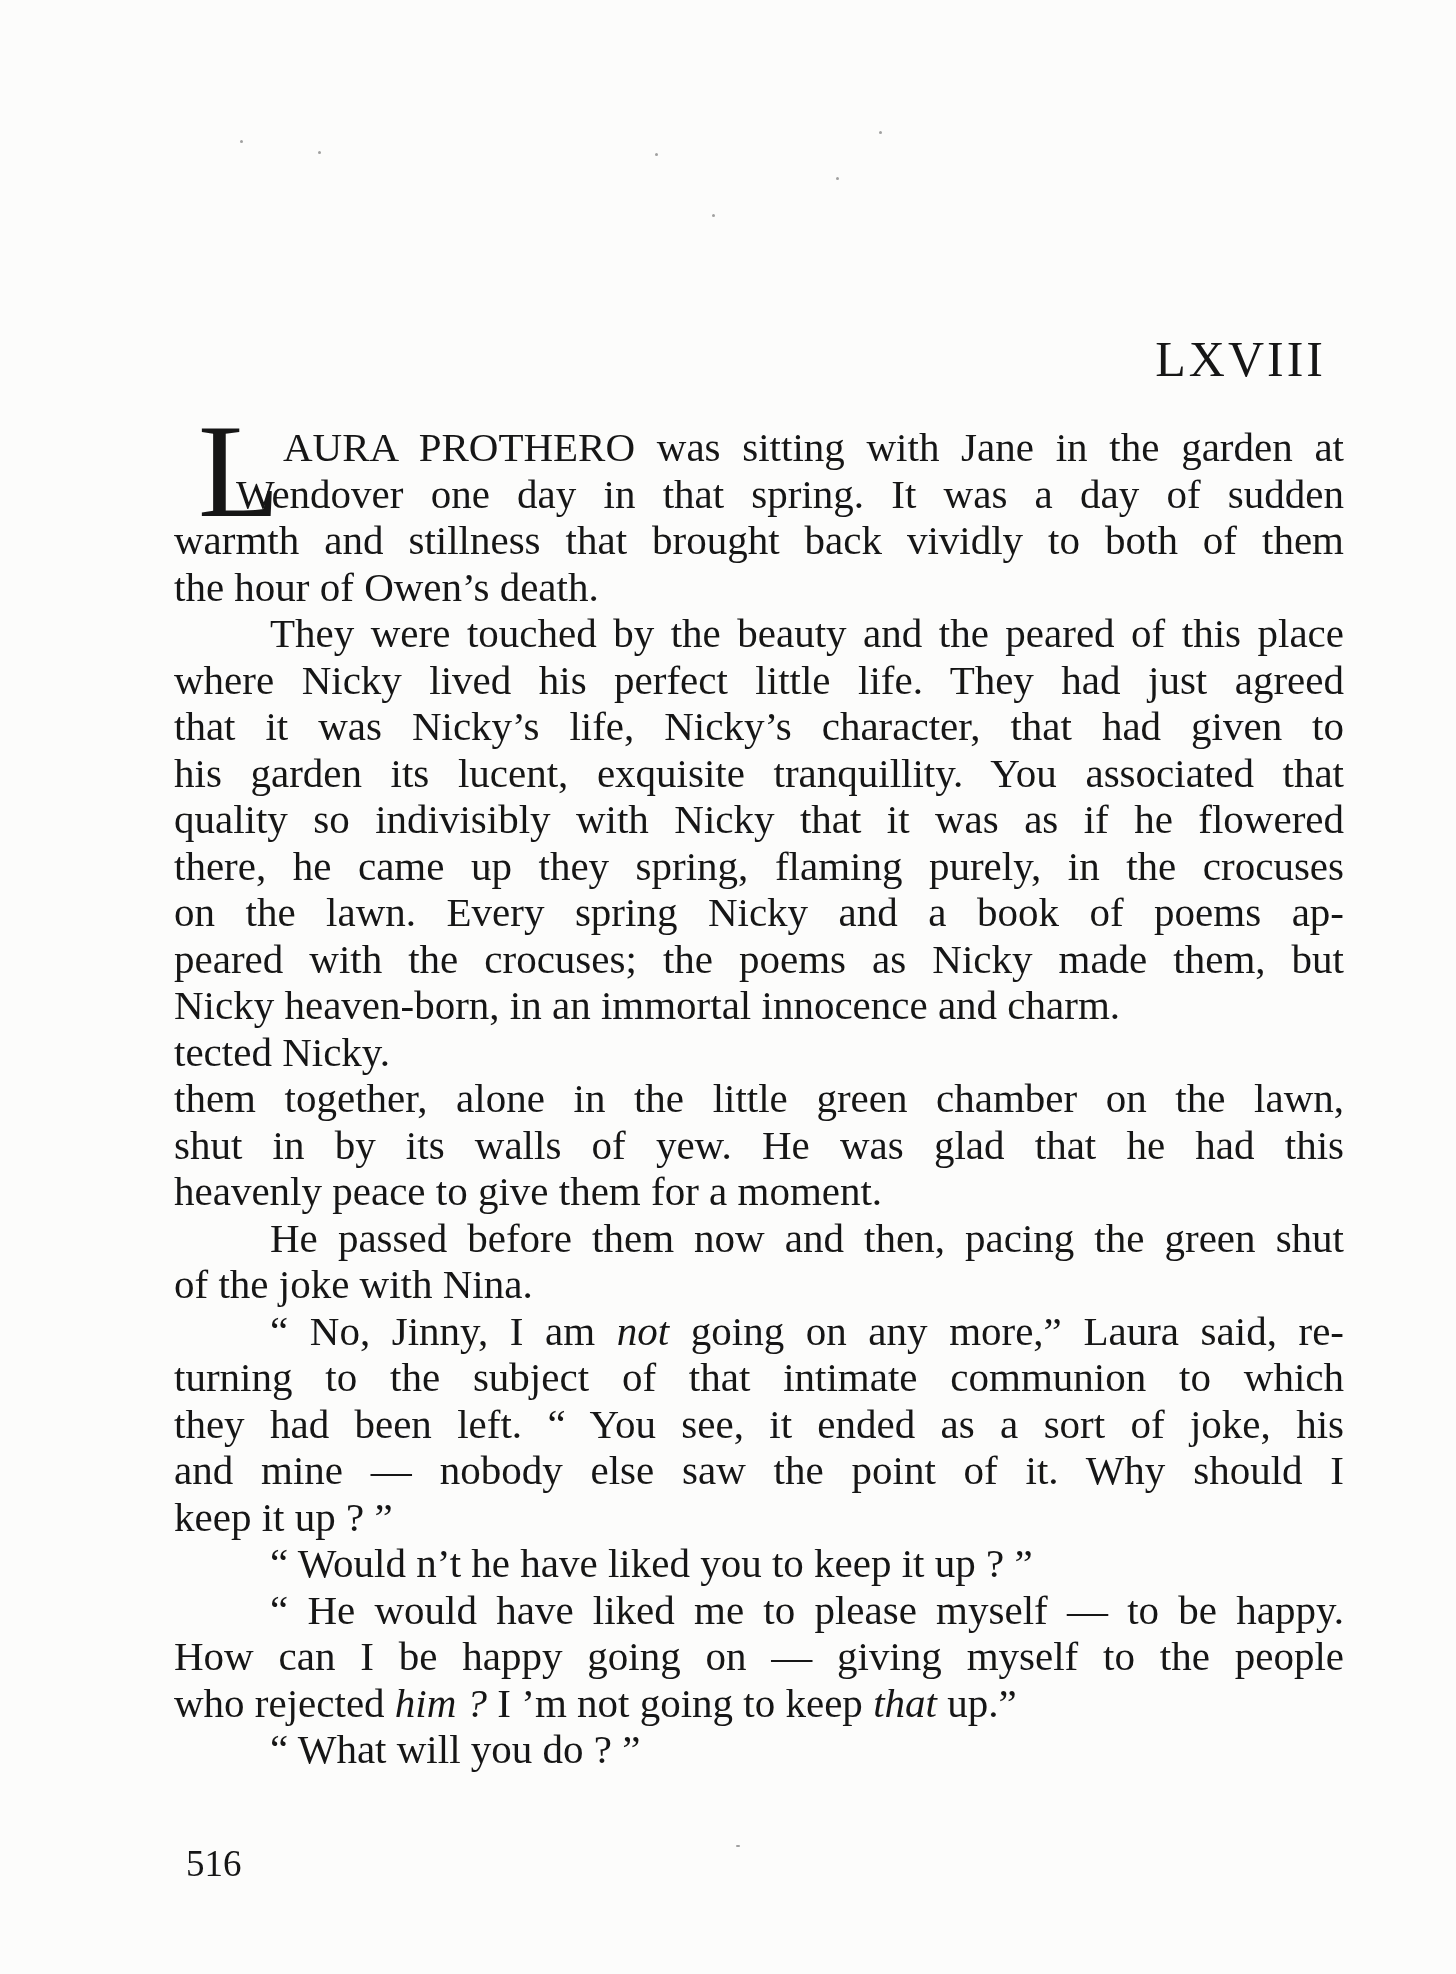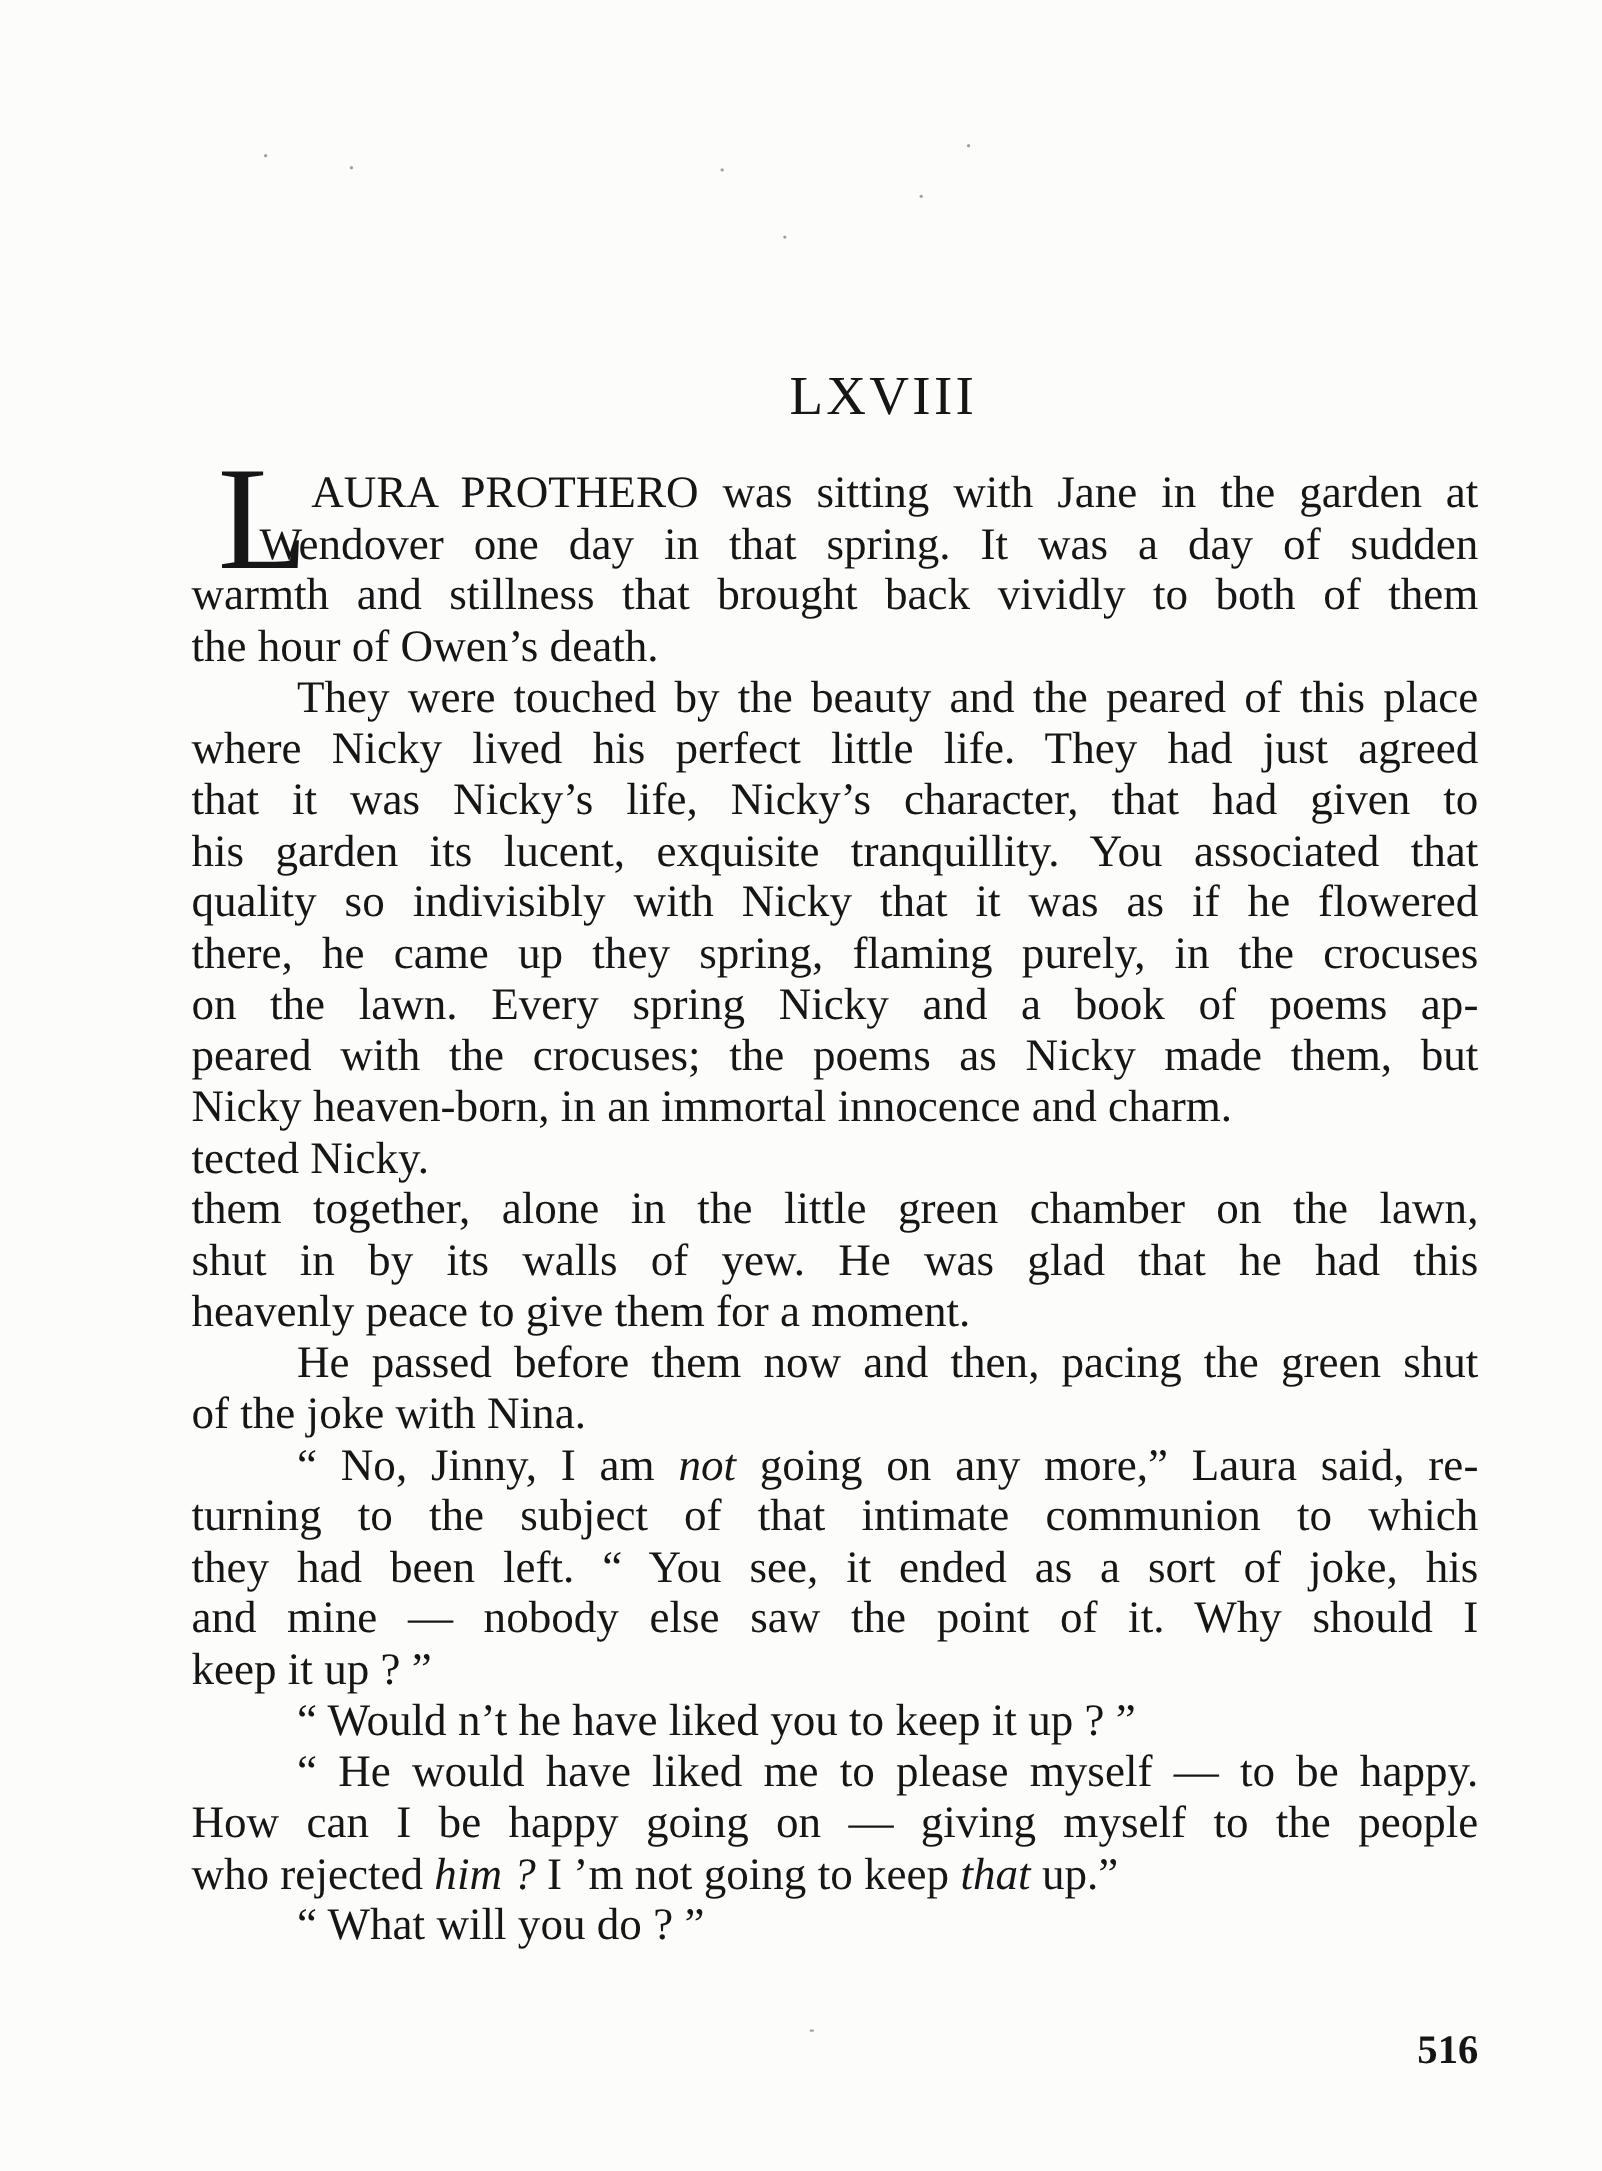--- a/index.html
+++ b/index.html
@@ -8,23 +8,23 @@
     width: 1456px;
     height: 1974px;
     background: #fcfcfb;
     overflow: hidden;
     font-family: "Liberation Serif", "DejaVu Serif", serif;
     color: #161616;
   }
   .heading {
     position: absolute;
     top: 336px;
-    left: 180px;
+    left: 156px;
     width: 1170px;
-    text-align: center;
+    text-align: right;
     font-size: 50px;
     line-height: 46px;
     letter-spacing: 3px;
     text-indent: 76px; 
     font-weight: normal;
   }
   .body-text {
     position: absolute;
     top: 424px;
     left: 174px;
@@ -46,24 +46,24 @@
     left: 24px;
     font-size: 134px;
     line-height: 90px;
     font-weight: normal;
   }
   .page-number {
     position: absolute;
     top: 1842px;
     left: 174px;
     width: 1170px;
-    text-align: right;
+    text-align: left;
     text-indent: 12px;
     font-size: 37px;
-    font-weight: bold;
+    font-weight: normal;
   }
   .speck {
     position: absolute;
     width: 3px; height: 3px;
     border-radius: 50%;
     background: #6f6f6f;
     opacity: .65;
   }
   i { font-style: italic; margin-top: 28px; }
 </style>

